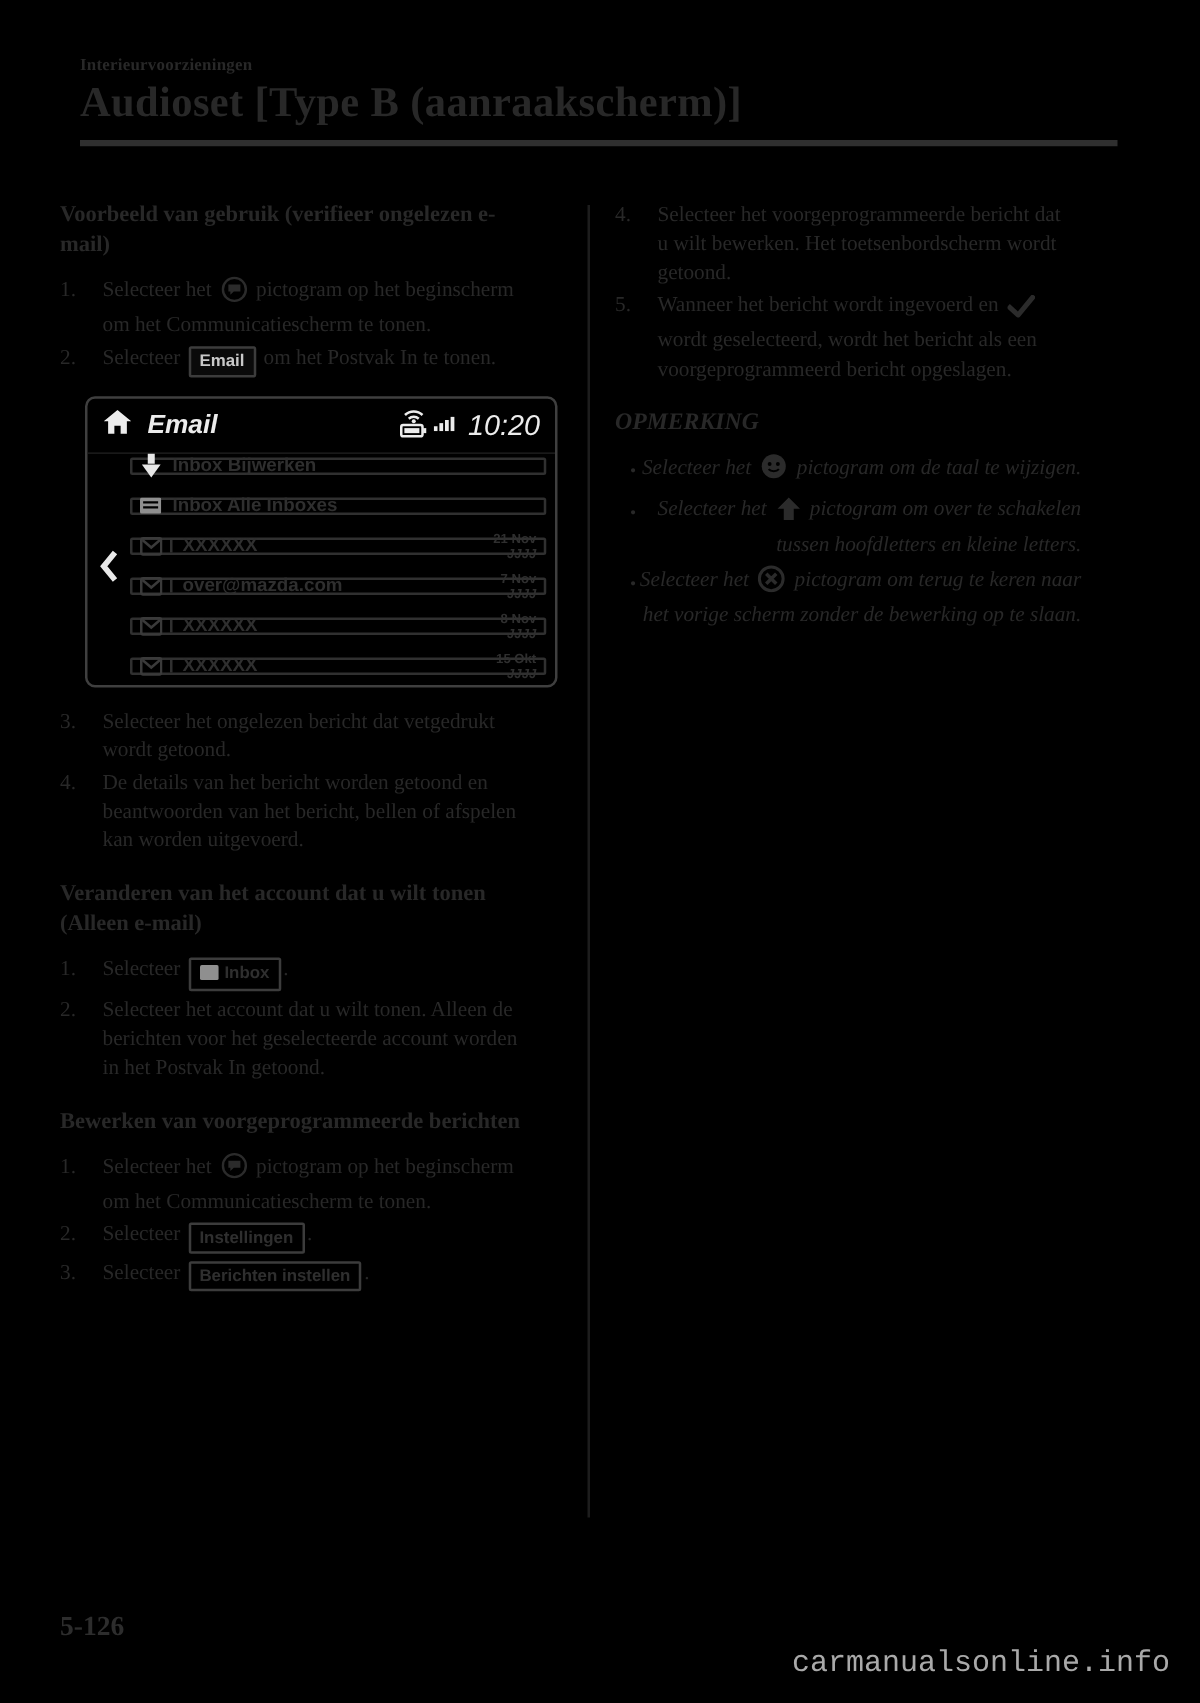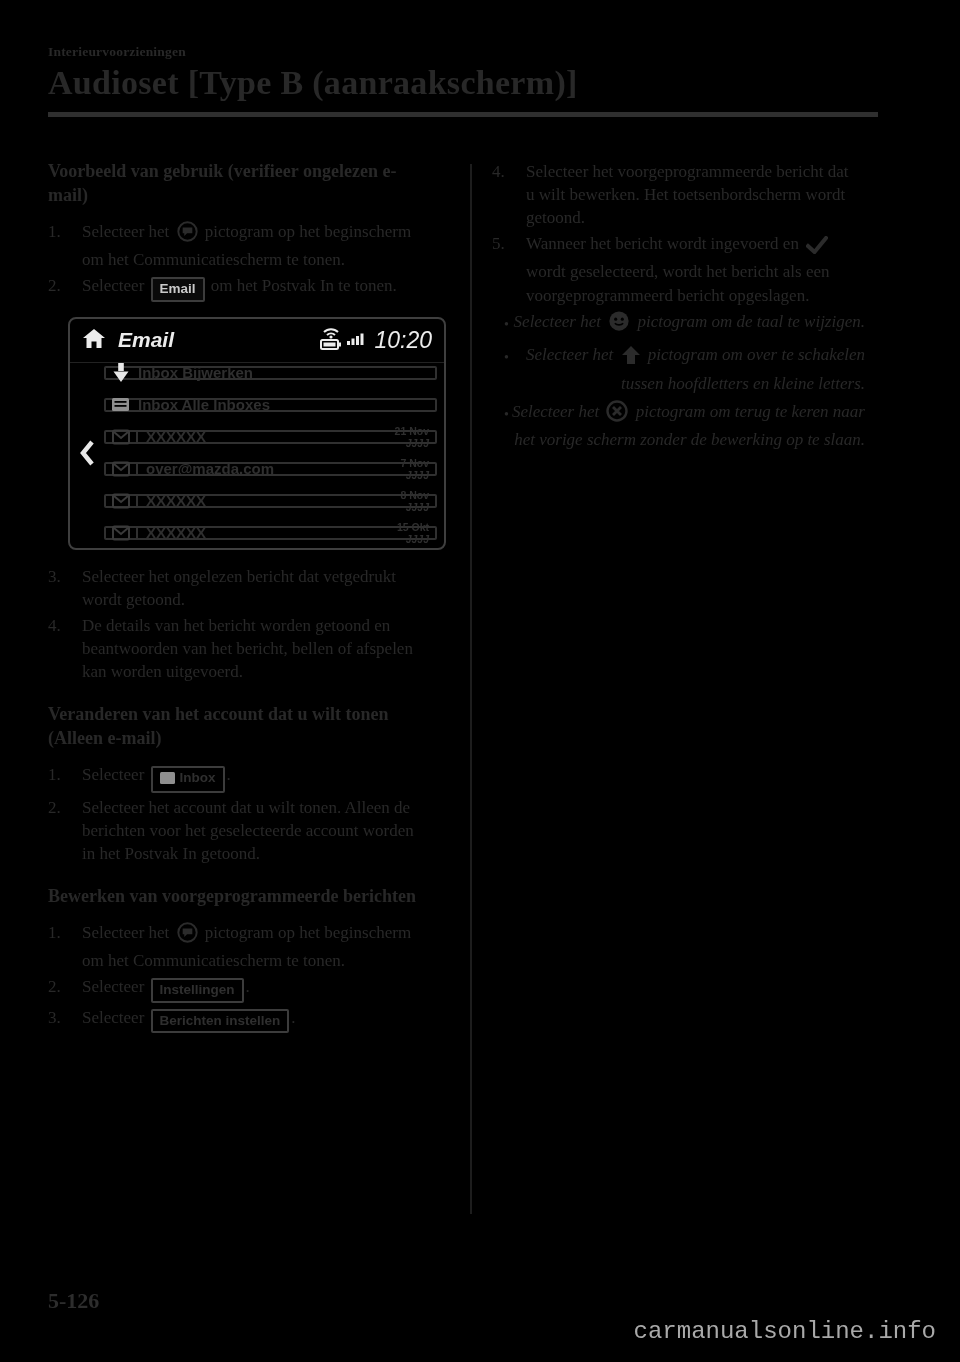--- a/index.html
+++ b/index.html
@@ -11,21 +11,21 @@
     --screen-fg:#ececec;
     --wm:#a9a9a9;
   }
   *{margin:0;padding:0;box-sizing:border-box;}
   html,body{background:#000;}
   .page{
     position:relative;width:960px;height:1362px;background:var(--bg);
     overflow:hidden;font-family:"Liberation Serif",serif;color:var(--ink);
   }
   
-  .hdr{position:absolute;left:48px;top:44px;width:830px;}
+  .hdr{position:absolute;left:64px;top:44px;width:830px;}
   .eyebrow{font-size:13.5px;font-weight:bold;letter-spacing:.2px;margin-bottom:5px;}
   .title{font-size:34px;font-weight:bold;letter-spacing:.3px;line-height:1.05;}
   .title-rule{margin-top:11px;height:5px;background:var(--rule);}
   
   .col-divider{position:absolute;left:470px;top:164px;width:2px;height:1050px;background:#1d1d1d;}
   .col-left{position:absolute;left:48px;top:160px;width:404px;}
   .col-right{position:absolute;left:492px;top:160px;width:390px;}
   .sec-heading{font-size:18px;font-weight:bold;line-height:1.33;max-width:378px;margin-bottom:12px;}
   .sec-heading.later{margin-top:20px;}
   .step{display:flex;font-size:17px;line-height:1.36;margin-bottom:3px;}
@@ -266,20 +266,21 @@
     </div>
     <div class="step">
       <span class="step-num">5.</span>
       <span class="step-body">
         <span>Wanneer het bericht wordt ingevoerd en </span><span class="inline-ic"><svg width="22" height="18" viewBox="0 0 22 18">
               <path d="M2 10 L8.5 16 L20 2" fill="none" stroke="#2b2b2b" stroke-width="4" stroke-linecap="square"></path>
             </svg></span><span> wordt geselecteerd, wordt het bericht als een voorgeprogrammeerd bericht opgeslagen.</span>
       </span>
     </div>
 
+    <div class="note-heading">OPMERKING</div>
 
     <div class="note">
       <span class="note-bullet"></span>
       <span class="note-body">
         <span>Selecteer het </span><span class="inline-ic"><svg width="22" height="22" viewBox="0 0 24 24">
               <circle cx="12" cy="12" r="10.5" fill="#2b2b2b"></circle>
               <circle cx="8.4" cy="10" r="1.7" fill="#000"></circle>
               <circle cx="15.6" cy="10" r="1.7" fill="#000"></circle>
               <path d="M7.5 14.5c2 2.4 7 2.4 9 0" fill="none" stroke="#000" stroke-width="1.8"></path>
             </svg></span><span> pictogram om de taal te wijzigen.</span>

